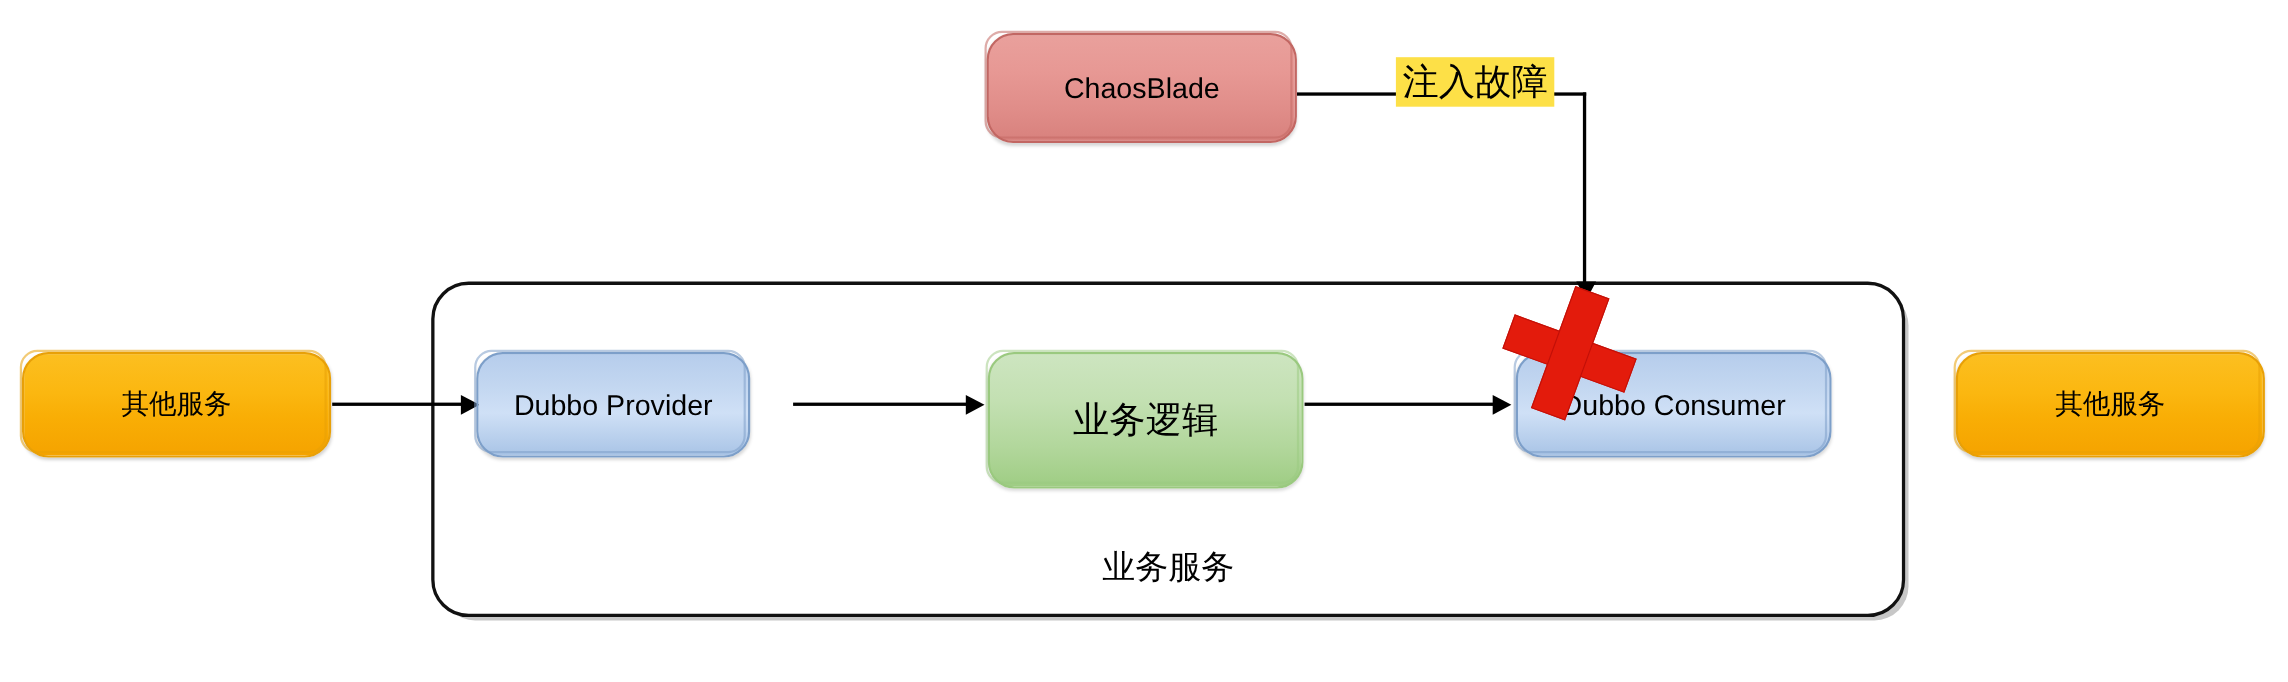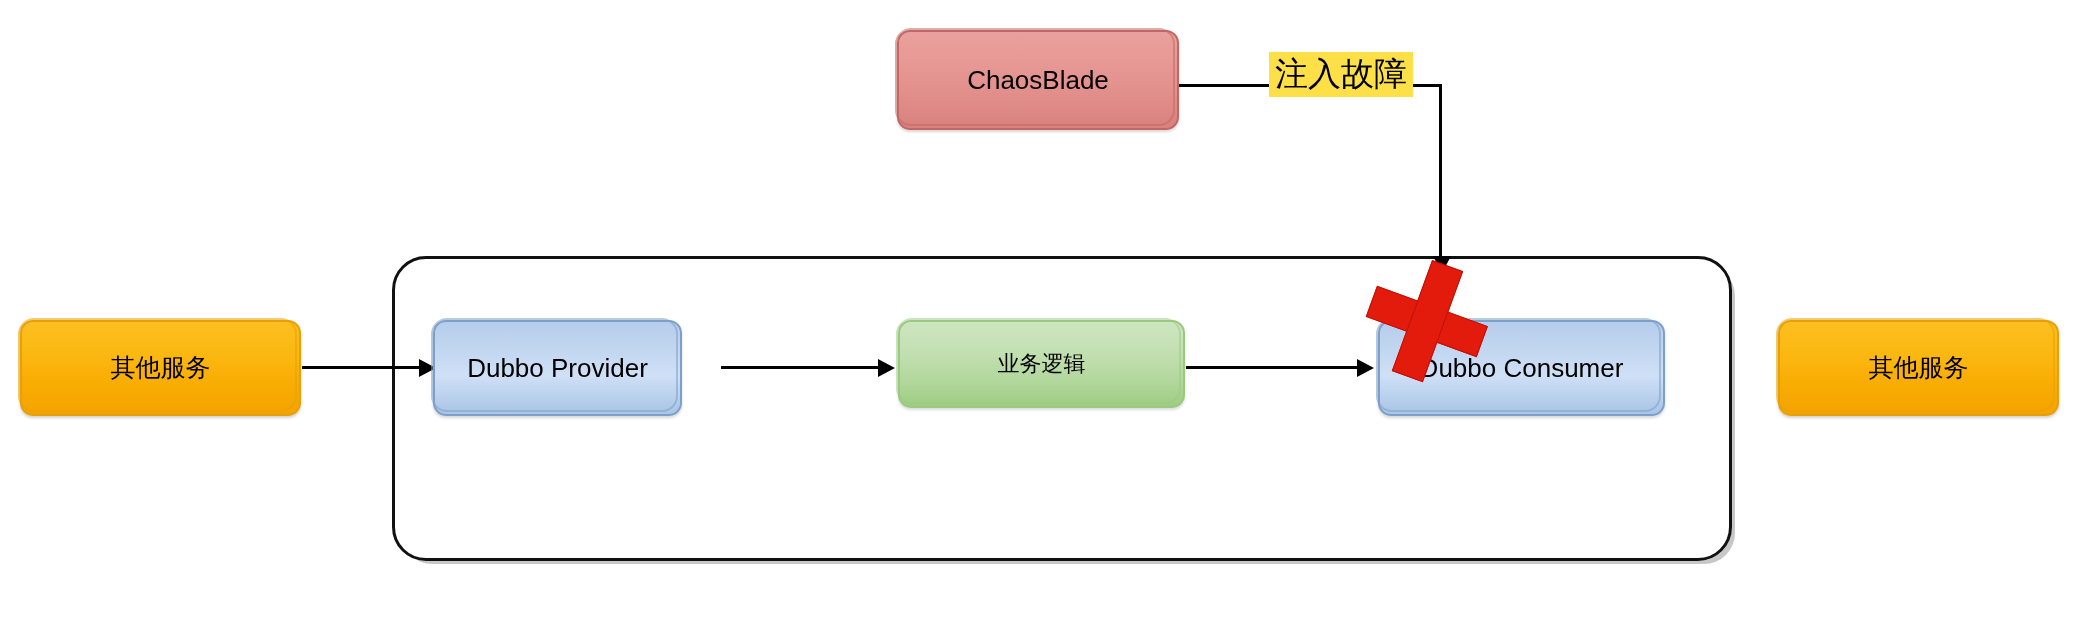--- a/index.html
+++ b/index.html
@@ -16,21 +16,21 @@
     width: 2080px;
     height: 620px;
     background: #ffffff;
     overflow: hidden;
   }
 
   
   .node {
     position: absolute;
     box-sizing: border-box;
-    border-radius: 13px;
+    border-radius: 24px;
     display: flex;
     align-items: center;
     justify-content: center;
     text-align: center;
     color: #000000;
     line-height: 1.1;
     z-index: 5;
   }
   .node .node-label {
     display: block;
@@ -87,22 +87,22 @@
   }
   #node-other-service-right {
     left: 1778px; top: 320px; width: 281px; height: 96px;
     font-size: 25px;
   }
   #node-dubbo-provider {
     left: 433px; top: 320px; width: 249px; height: 96px;
     font-size: 26px;
   }
   #node-business-logic {
-    left: 898px; top: 320px; width: 287px; height: 88px;
-    font-size: 22px;
+    left: 898px; top: 320px; width: 287px; height: 124px;
+    font-size: 33px;
   }
   #node-dubbo-consumer {
     left: 1378px; top: 320px; width: 287px; height: 96px;
     font-size: 26px;
   }
   #node-chaosblade {
     left: 897px; top: 30px; width: 282px; height: 100px;
     font-size: 26px;
   }
 
@@ -211,20 +211,21 @@
   #fault-cross .bar-v {
     left: 43px; top: 0; width: 33px; height: 118px;
   }
 </style>
 </head>
 <body>
 
 <div id="canvas">
 
   <div id="container-business-service"></div>
+  <div id="container-label">业务服务</div>
 
   <div class="conn-line-h" id="edge-other-to-provider-line"></div>
   <div class="arrowhead-right" id="edge-other-to-provider-head"></div>
 
   <div class="conn-line-h" id="edge-provider-to-logic-line"></div>
   <div class="arrowhead-right" id="edge-provider-to-logic-head"></div>
 
   <div class="conn-line-h" id="edge-logic-to-consumer-line"></div>
   <div class="arrowhead-right" id="edge-logic-to-consumer-head"></div>
 

